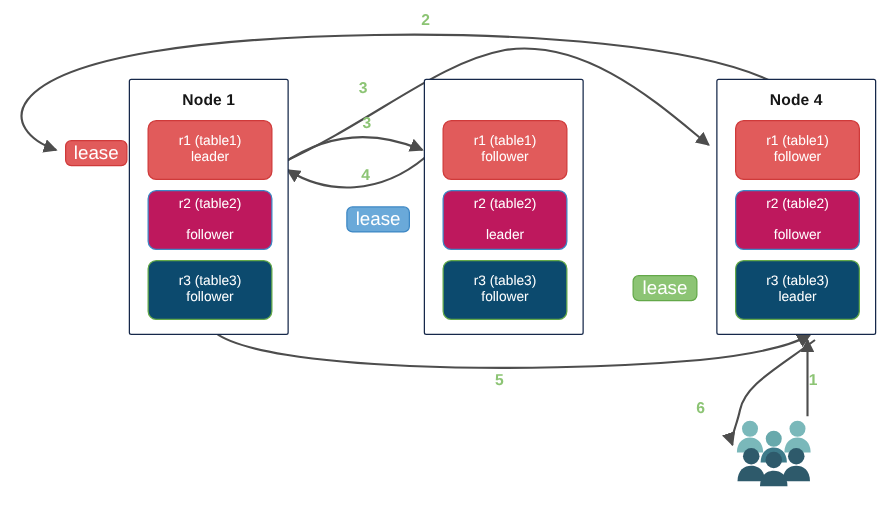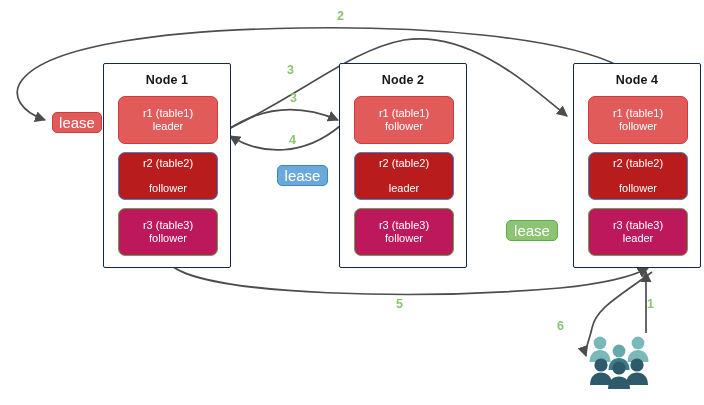--- a/index.html
+++ b/index.html
@@ -61,22 +61,22 @@
     flex-direction: column;
     align-items: center;
     justify-content: center;
     font-size: 11px;
     line-height: 13.5px;
     color: #ffffff;
     text-align: left;
   }
   .replica .ln { display: block; white-space: nowrap; }
   .rep-red   { background: #e15b5b; border: 1.4px solid #cf3a3a; }
-  .rep-blue  { background: #b91c1c; border: 1.4px solid #3d87c4; gap: 11px; }
-  .rep-green { background: #be185d; border: 1.4px solid #63a849; }
+  .rep-blue  { background: #be185d; border: 1.4px solid #3d87c4; gap: 11px; }
+  .rep-green { background: #0c4a6e; border: 1.4px solid #63a849; }
   .r1 { top: 32px; }
   .r2 { top: 88px; }
   .r3 { top: 144px; }
 
   
   .lease {
     position: absolute;
     box-sizing: border-box;
     border-radius: 5px;
     font-size: 15px;
@@ -145,21 +145,20 @@
       <span class="ln">r2 (table2)</span>
       <span class="ln">follower</span>
     </div>
     <div class="replica rep-green r3">
       <span class="ln">r3 (table3)</span>
       <span class="ln">follower</span>
     </div>
   </div>
 
   <div class="node" style="left:339px; top:63px;">
-    <div class="node-title">Node 2</div>
     <div class="replica rep-red r1">
       <span class="ln">r1 (table1)</span>
       <span class="ln">follower</span>
     </div>
     <div class="replica rep-blue r2">
       <span class="ln">r2 (table2)</span>
       <span class="ln">leader</span>
     </div>
     <div class="replica rep-green r3">
       <span class="ln">r3 (table3)</span>

